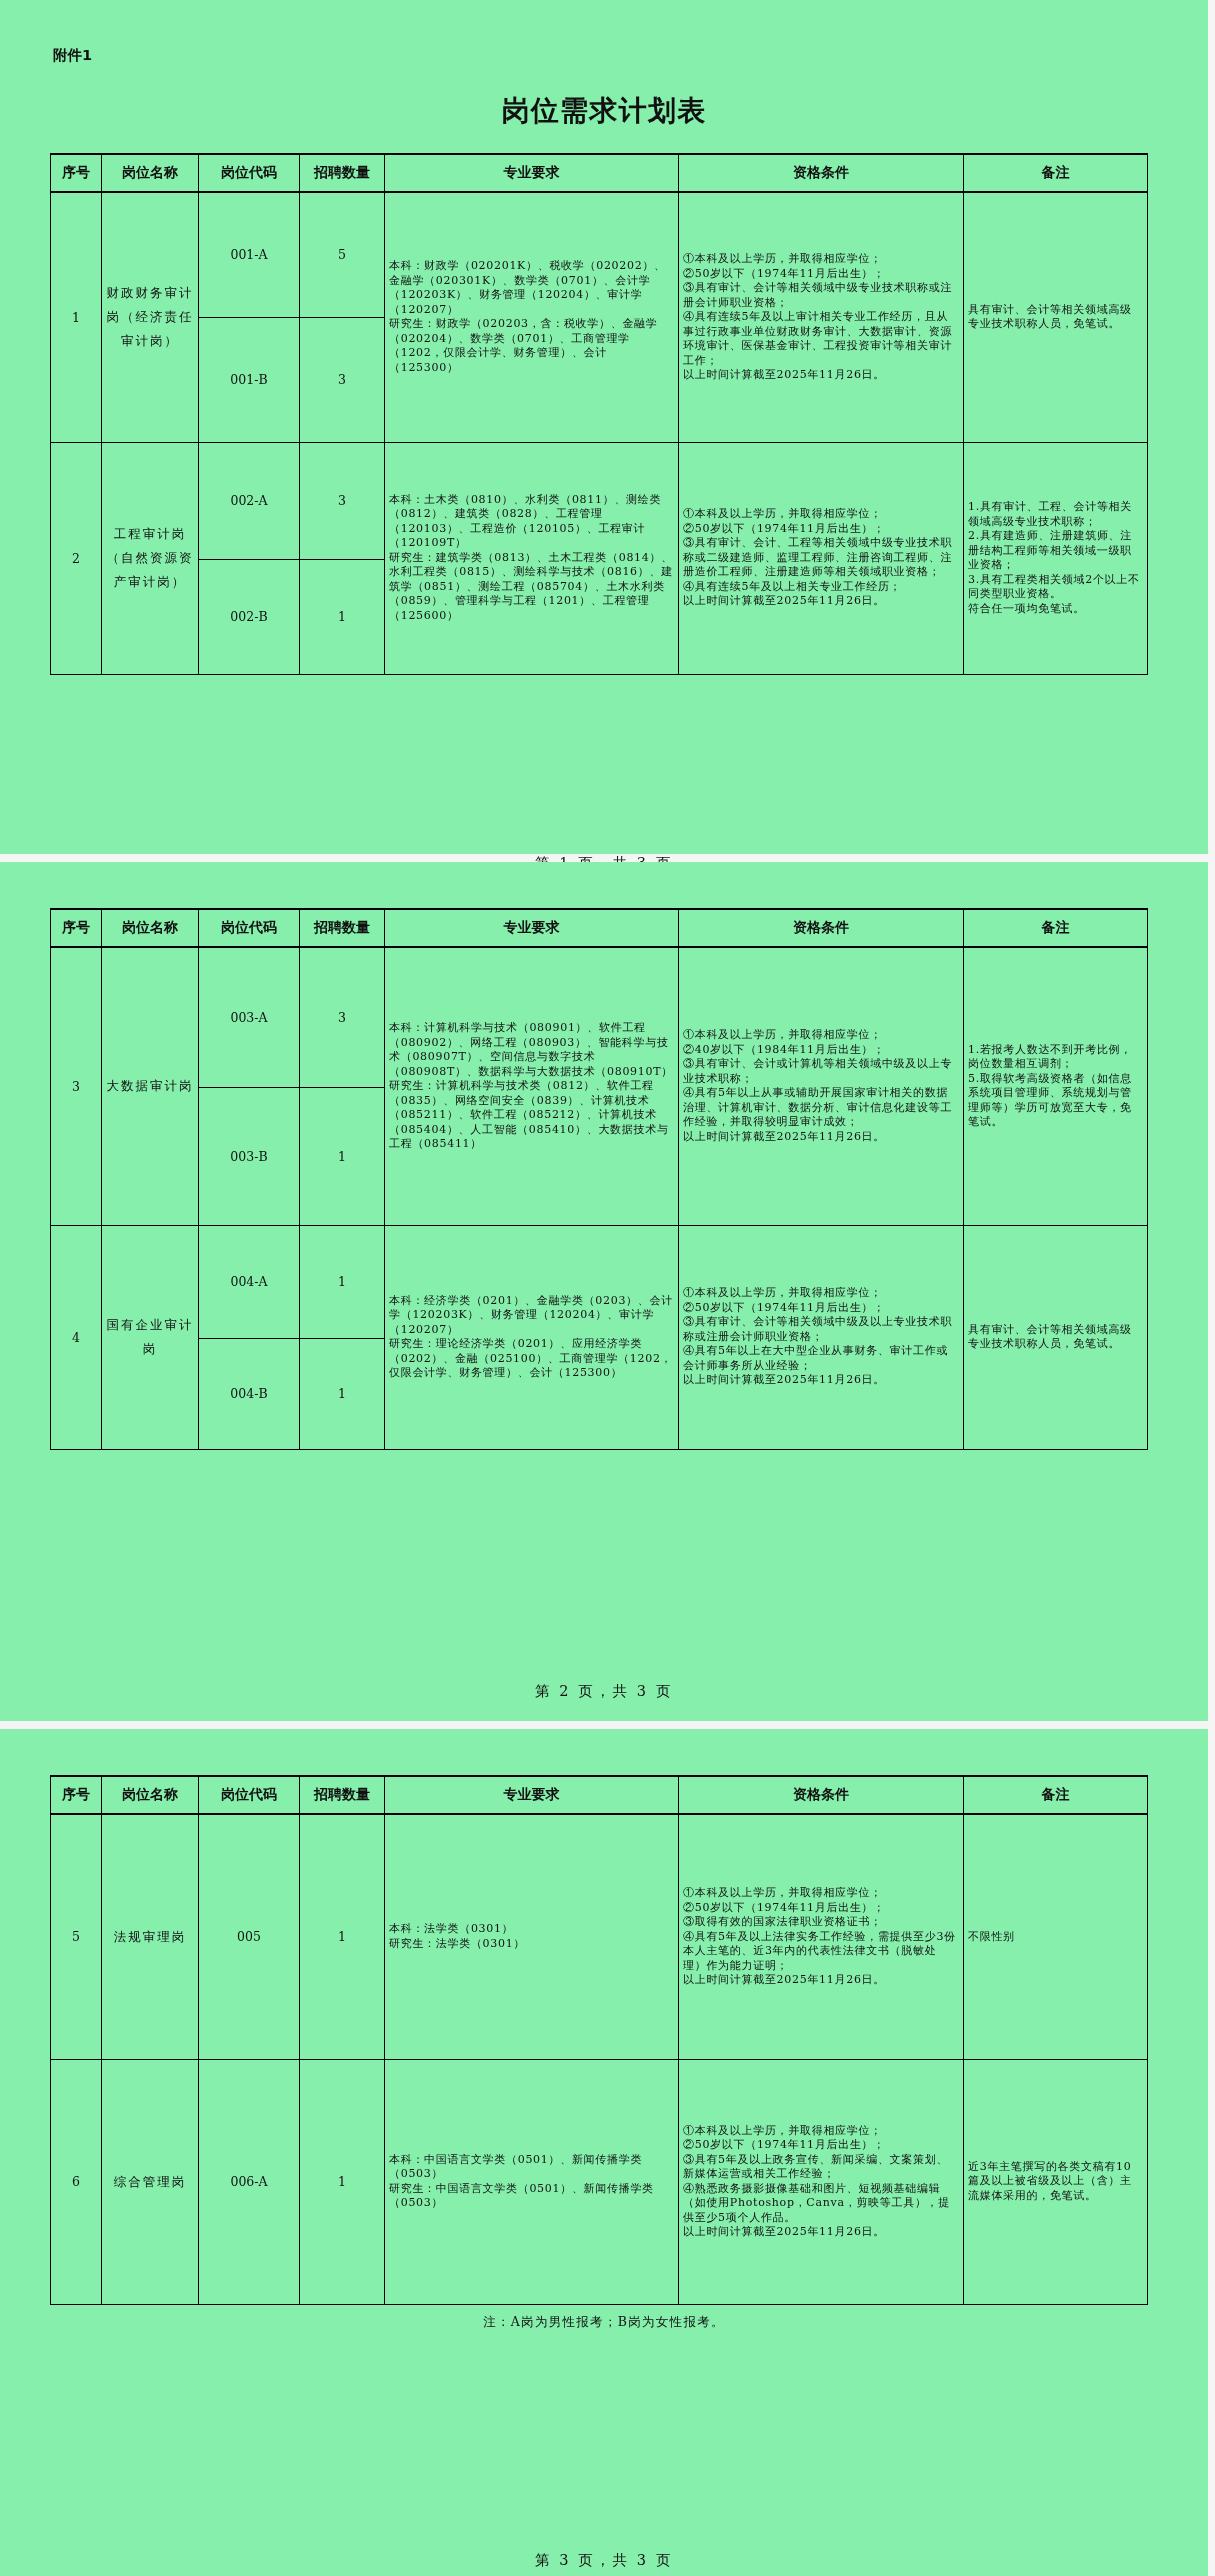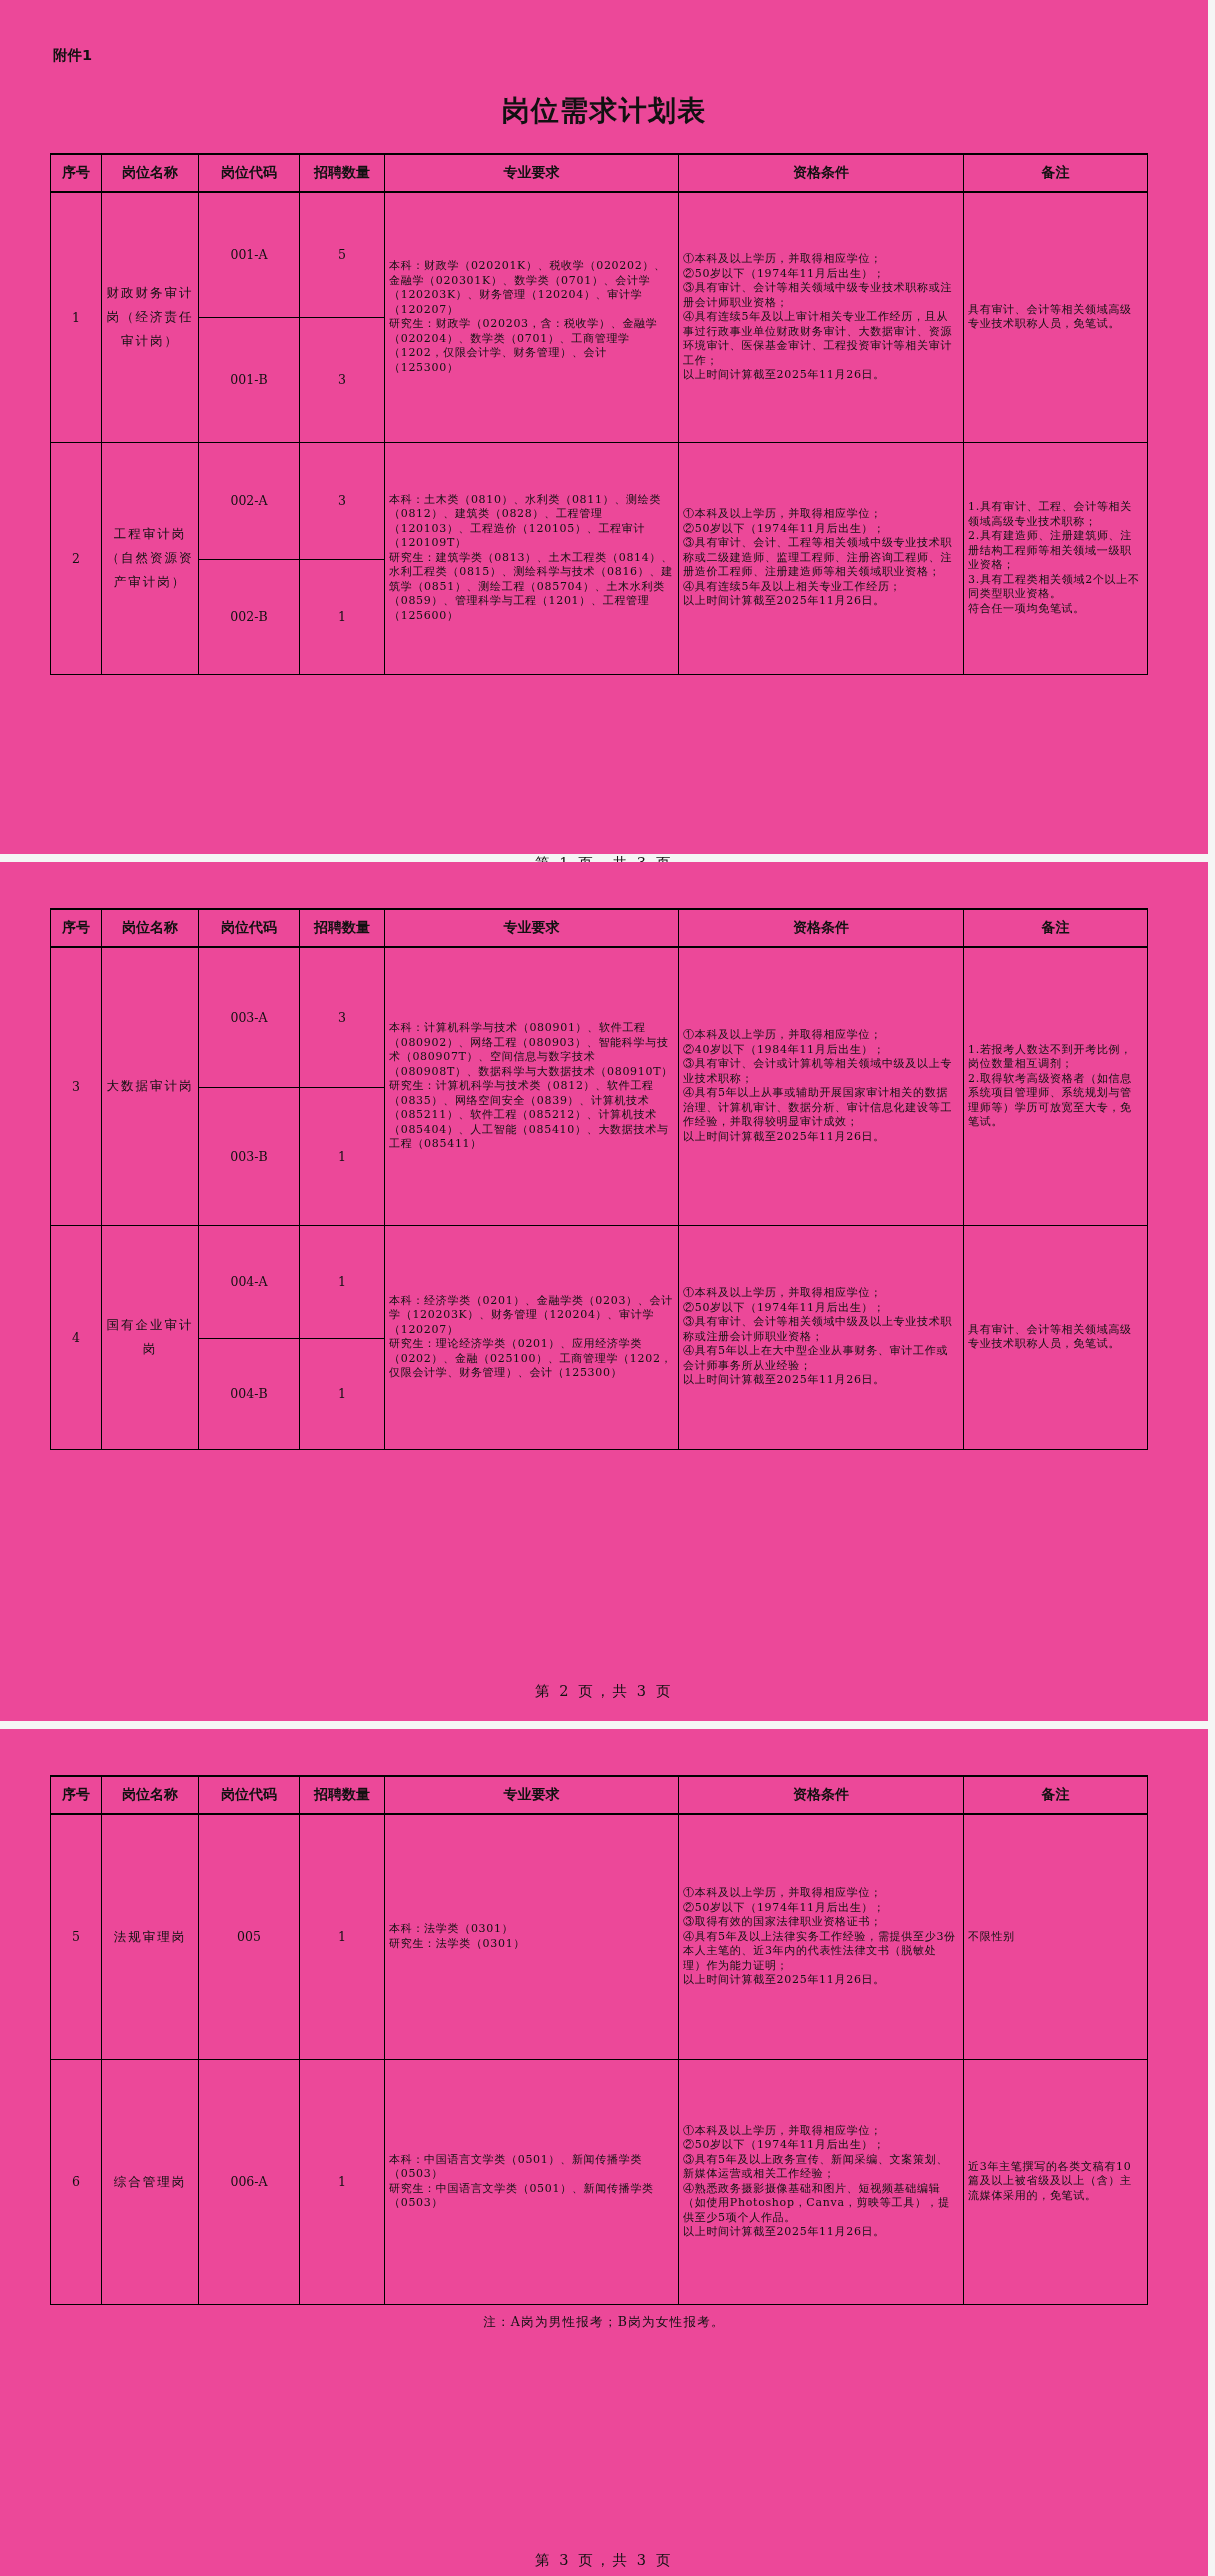--- a/index.html
+++ b/index.html
@@ -1,18 +1,18 @@
 <!DOCTYPE html>
 <html style="font-size:10.5px"><head>
 <meta charset="utf-8">
 <style>
   html, body { margin:0; padding:0; }
   body { width:1215px; height:2576px; background:#f5f5f5; position:relative; overflow:hidden;
          font-family:"DejaVu Serif","Liberation Serif",serif; color:#111; }
-  .page { position:absolute; left:0; width:1208px; background:#ec4899; }
+  .page { position:absolute; left:0; width:1208px; background:#86efac; }
   .abs { position:absolute; }
   .attach { font-family:"DejaVu Sans","Liberation Sans",sans-serif; font-size:14.5px; font-weight:bold; }
   .title { left:0; width:1208px; text-align:center; font-size:28px; font-weight:bold; letter-spacing:1.3px; }
   table.grid { position:absolute; left:50px; border-collapse:collapse; table-layout:fixed; width:1097px; }
   table.grid td, table.grid th { border:1.3px solid #000; padding:0 4px; vertical-align:middle; }
   table.grid th { font-family:"DejaVu Sans","Liberation Sans",sans-serif; font-size:14px; font-weight:bold;
                   height:36px; text-align:center; border-bottom-width:2.6px; }
   table.grid thead tr th { border-top-width:2.6px; }
   td.c { text-align:center; font-size:12.5px; }
   td.name { text-align:center; font-size:12.5px; line-height:24px; letter-spacing:2px; padding:0 5.3px; }
@@ -142,21 +142,21 @@
         </td>
         <td class="txt" rowspan="2">
           <span class="ln">①本科及以上学历，并取得相应学位；</span>
           <span class="ln">②40岁以下（1984年11月后出生）；</span>
           <span class="ln">③具有审计、会计或计算机等相关领域中级及以上专业技术职称；</span>
           <span class="ln">④具有5年以上从事或辅助开展国家审计相关的数据治理、计算机审计、数据分析、审计信息化建设等工作经验，并取得较明显审计成效；</span>
           <span class="ln">以上时间计算截至2025年11月26日。</span>
         </td>
         <td class="txt" rowspan="2">
           <span class="ln">1.若报考人数达不到开考比例，岗位数量相互调剂；</span>
-          <span class="ln">2.取得软考高级资格者（如信息系统项目管理师、系统规划与管理师等）学历可放宽至大专，免笔试。</span>
+          <span class="ln">5.取得软考高级资格者（如信息系统项目管理师、系统规划与管理师等）学历可放宽至大专，免笔试。</span>
         </td>
       </tr>
       <tr style="height:138px;">
         <td class="c">003-B</td>
         <td class="c">1</td>
       </tr>
 
       <tr style="height:113px;">
         <td class="c" rowspan="2">4</td>
         <td class="name" rowspan="2">国有企业审计岗</td>

